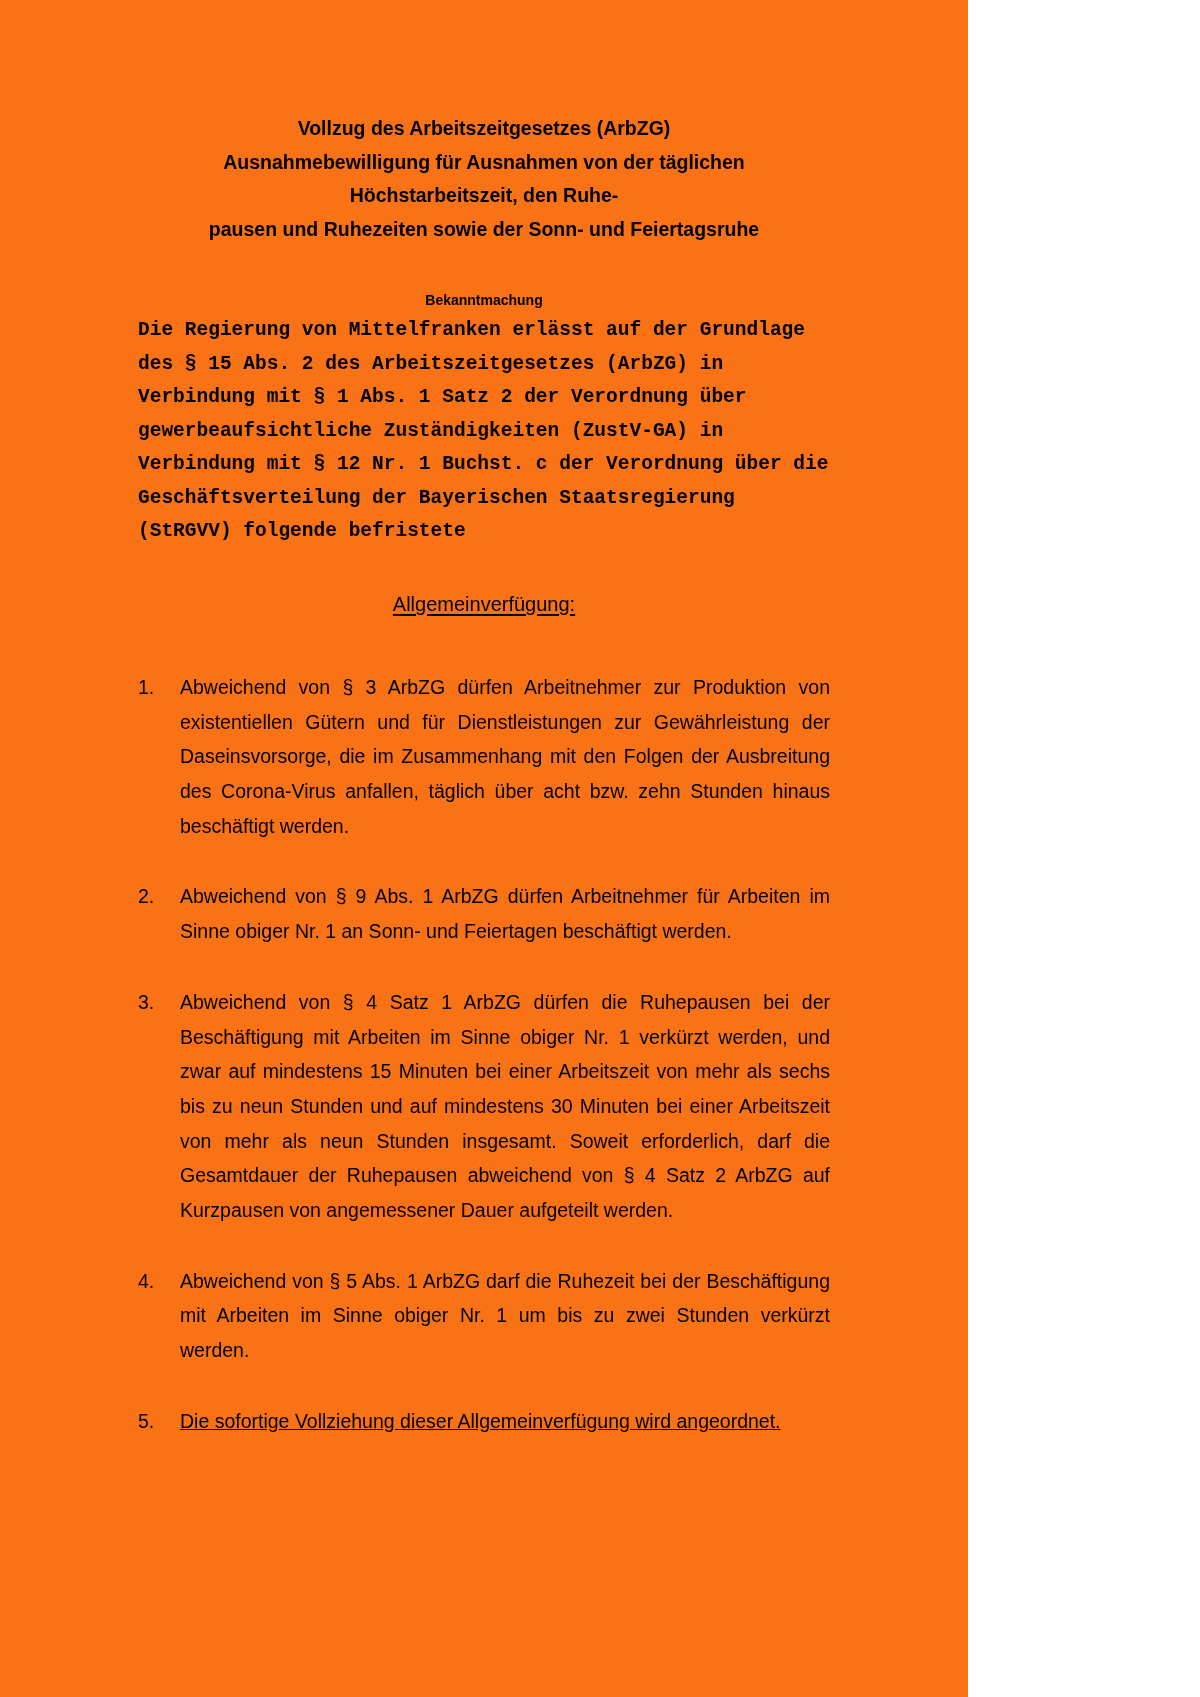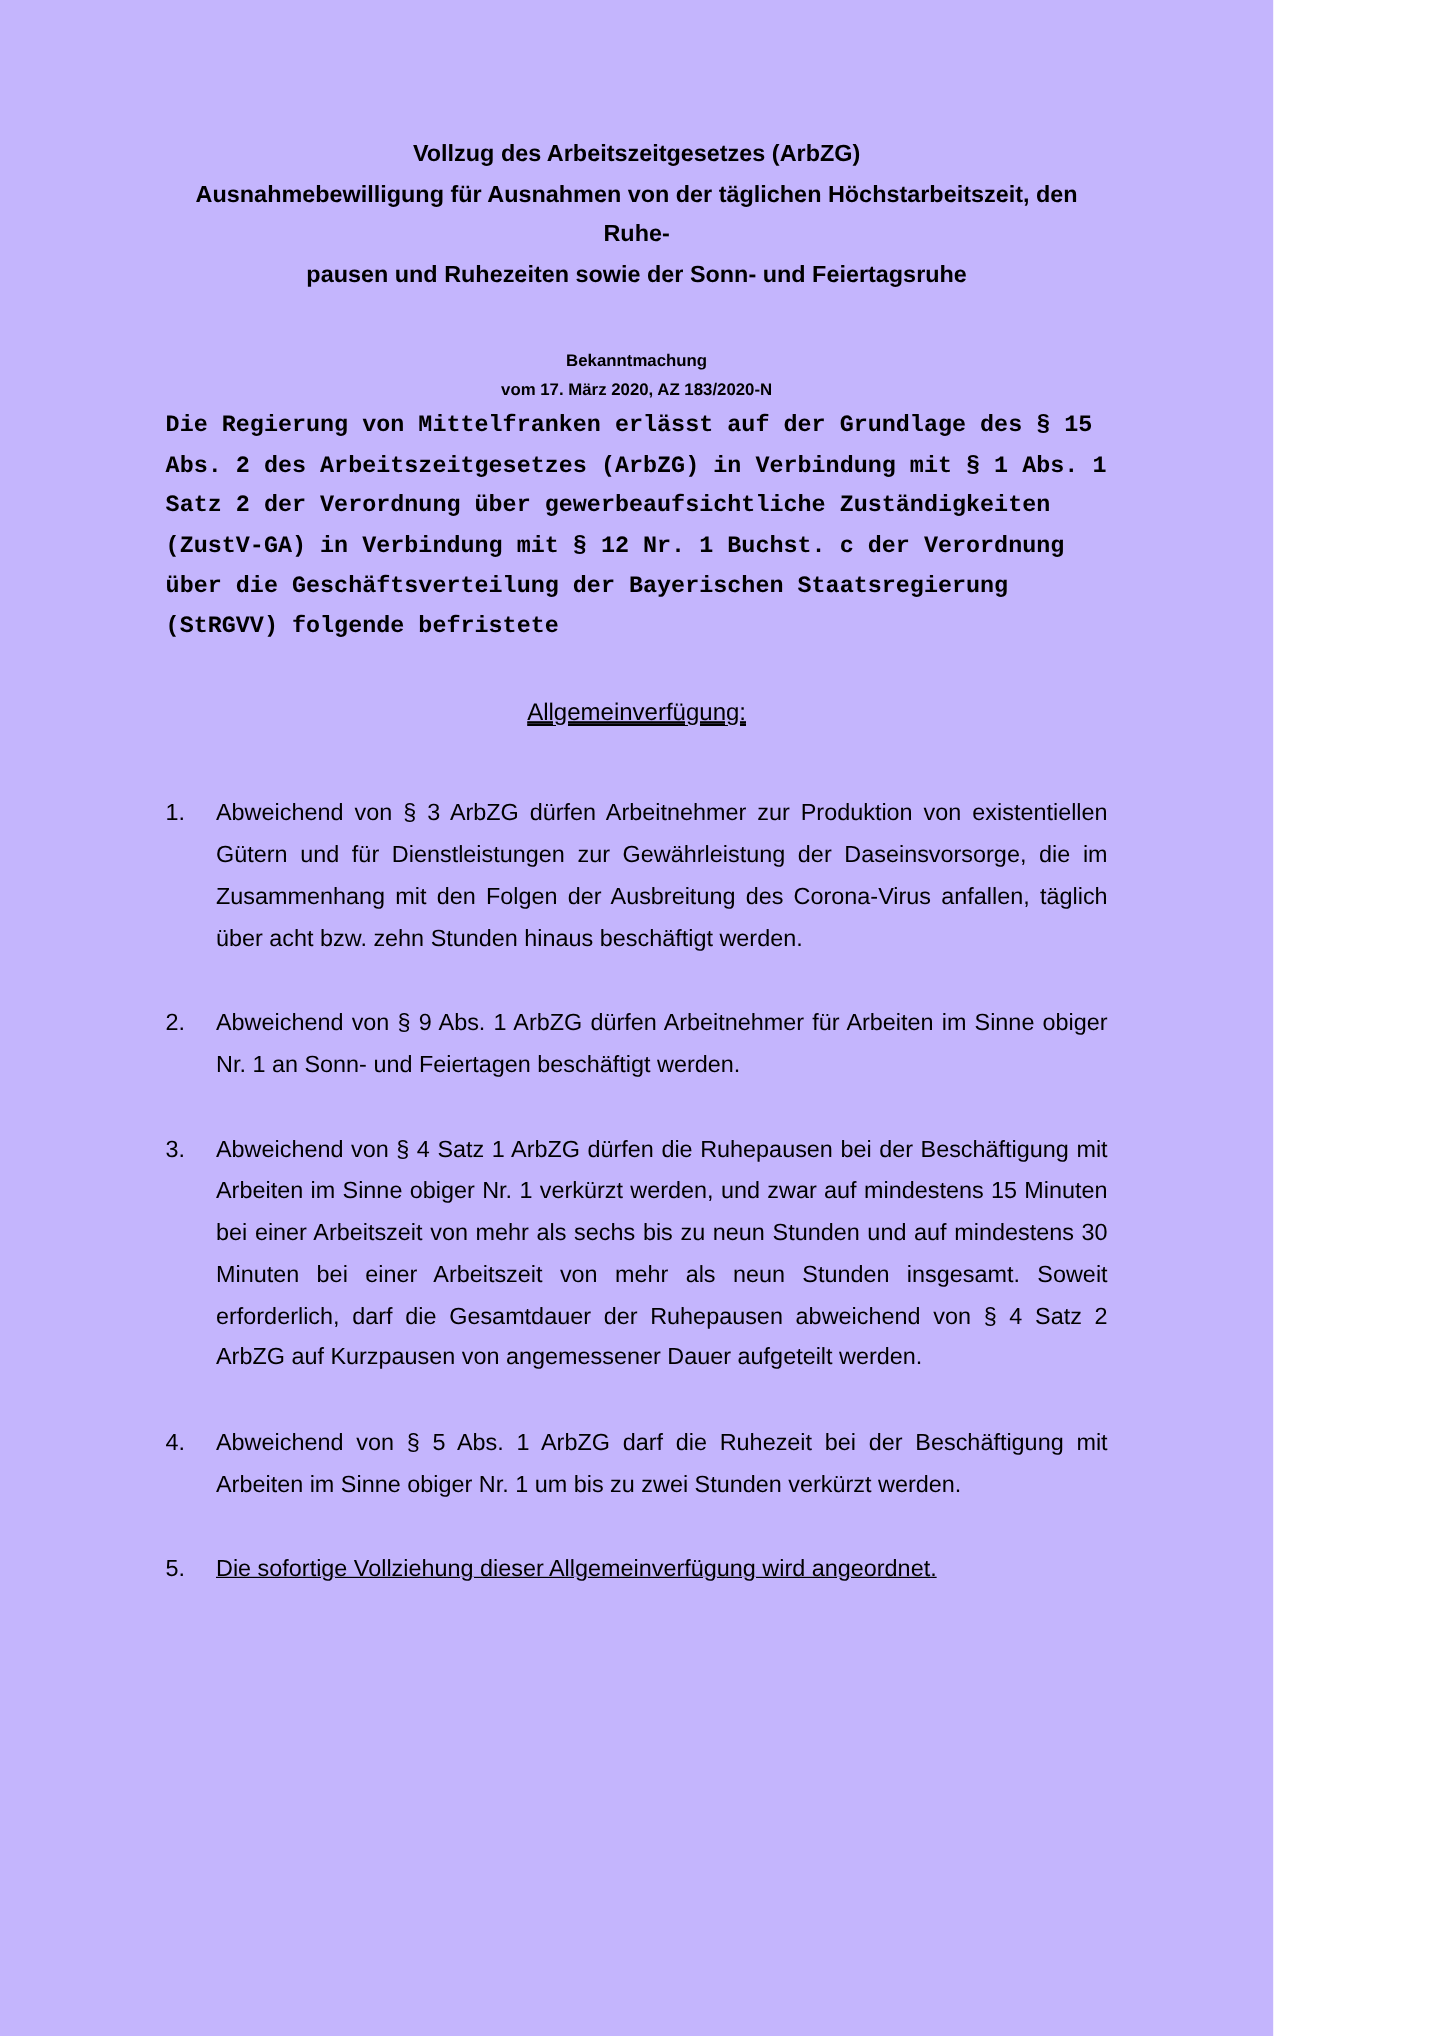--- a/index.html
+++ b/index.html
@@ -9,25 +9,25 @@
   }
   body {
     width: 1200px;
     min-height: 1697px;
     font-family: "Liberation Sans", sans-serif;
     color: #000000;
     -webkit-font-smoothing: antialiased;
   }
   .page {
     position: relative;
-    width: 1061px;
+    width: 968px;
     min-height: 1697px;
     box-sizing: border-box;
     padding: 112px 138px 80px 138px;
-    background: #c4b5fd;
+    background: #f97316;
   }
   .title-block {
     text-align: center;
     font-weight: bold;
     font-size: 19.5px;
     line-height: 1.72;
   }
   .title-line {
     display: block;
   }
@@ -52,21 +52,20 @@
   }
   .intro p {
     margin: 0;
   }
   .verfuegung {
     text-align: center;
     font-size: 20px;
     font-weight: normal;
     margin-top: 44px;
     margin-bottom: 8px;
-    text-decoration: underline;
   }
   .verfuegung span {
     text-decoration: underline;
     text-underline-offset: 3px;
   }
   .items {
     margin-top: 54px;
   }
   .item {
     display: flex;
@@ -97,21 +96,20 @@
   <div class="title-block">
     <span class="title-line">Vollzug des Arbeitszeitgesetzes (ArbZG)</span>
     <span class="title-line wide">Ausnahmebewilligung für Ausnahmen von der täglichen Höchstarbeitszeit, den Ruhe-</span>
     <span class="title-line">pausen und Ruhezeiten sowie der Sonn- und Feiertagsruhe</span>
   </div>
 
   <div class="spacer-40"></div>
 
   <div class="subtitle-block">
     <span class="title-line">Bekanntmachung</span>
-    <span class="title-line">vom 17. März 2020, AZ 183/2020-N</span>
   </div>
 
   <div class="intro">
     <p>Die Regierung von Mittelfranken erlässt auf der Grundlage des § 15 Abs. 2 des Arbeitszeitgesetzes (ArbZG) in Verbindung mit § 1 Abs. 1 Satz 2 der Verordnung über gewerbeaufsichtliche Zuständigkeiten (ZustV-GA) in Verbindung mit § 12 Nr. 1 Buchst. c der Verordnung über die Geschäftsverteilung der Bayerischen Staatsregierung (StRGVV) folgende befristete</p>
   </div>
 
   <div class="verfuegung">
     <span>Allgemeinverfügung:</span>
   </div>
 

